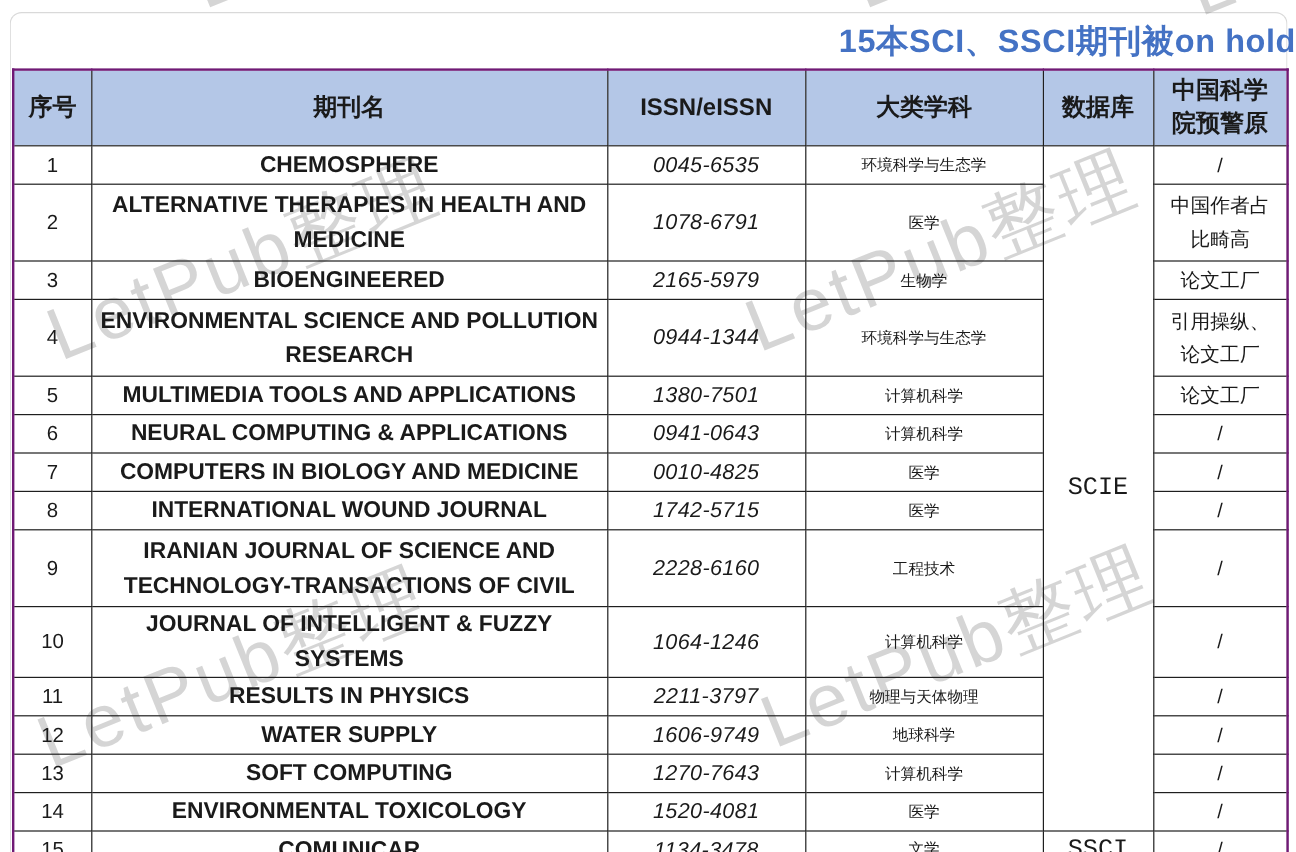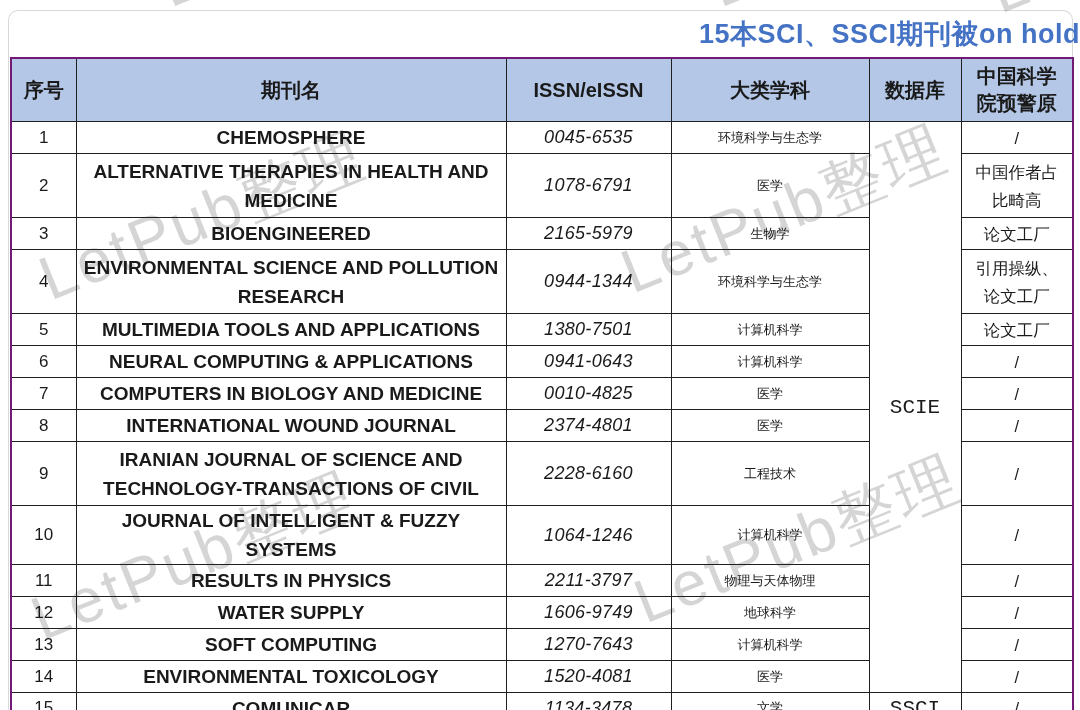--- a/index.html
+++ b/index.html
@@ -159,21 +159,21 @@
         <tr class="single">
           <td class="c-index">7</td>
           <td class="c-name">COMPUTERS IN BIOLOGY AND MEDICINE</td>
           <td class="c-issn">0010-4825</td>
           <td class="c-subject">医学</td>
           <td class="c-warning">/</td>
         </tr>
         <tr class="single">
           <td class="c-index">8</td>
           <td class="c-name">INTERNATIONAL WOUND JOURNAL</td>
-          <td class="c-issn">2374-4801</td>
+          <td class="c-issn">1742-5715</td>
           <td class="c-subject">医学</td>
           <td class="c-warning">/</td>
         </tr>
         <tr class="tall">
           <td class="c-index">9</td>
           <td class="c-name">IRANIAN JOURNAL OF SCIENCE AND
 TECHNOLOGY-TRANSACTIONS OF CIVIL</td>
           <td class="c-issn">2228-6160</td>
           <td class="c-subject">工程技术</td>
           <td class="c-warning">/</td>

